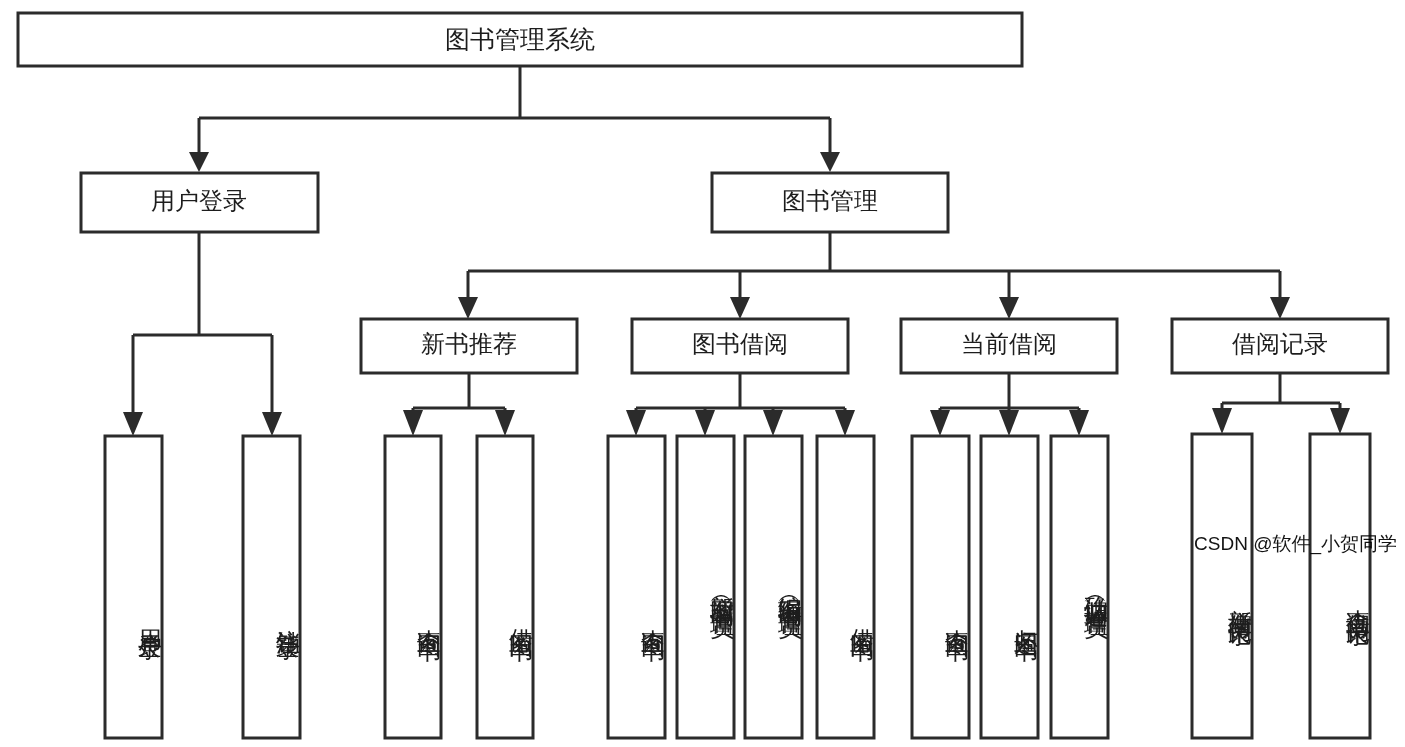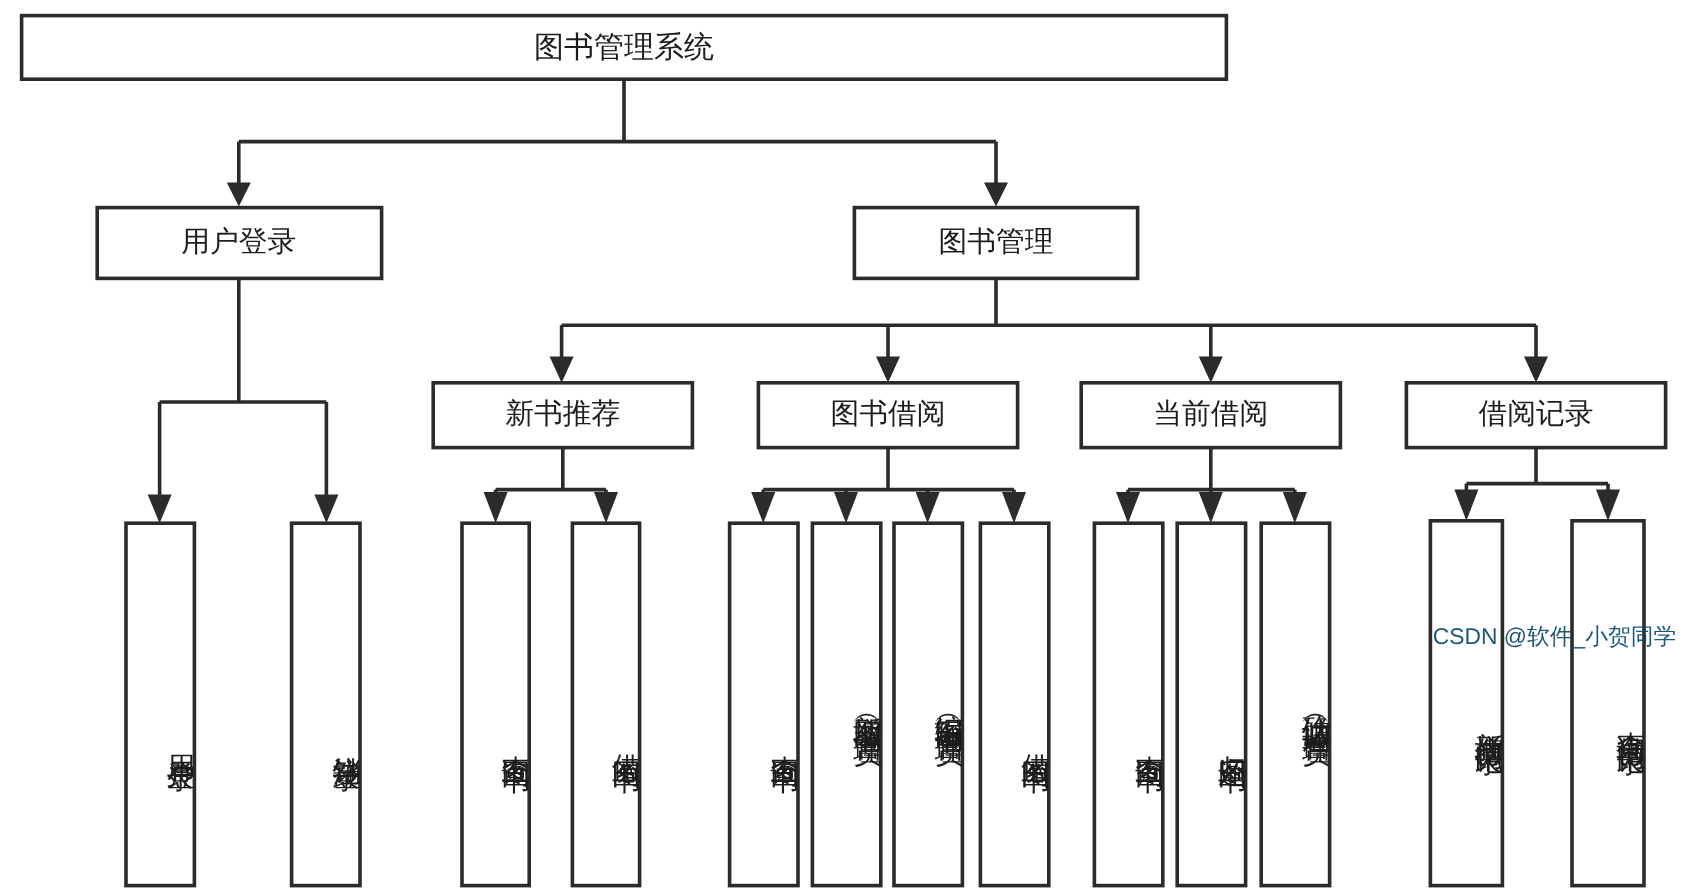--- a/index.html
+++ b/index.html
@@ -61,24 +61,24 @@
     color: #1d1d1d;
     white-space: nowrap;
     display: flex;
     align-items: flex-start;
     justify-content: center;
     pointer-events: none;
   }
   #watermark {
     position: absolute;
     right: 8px;
-    bottom: 22px;
+    bottom: 9px;
     font-family: "Liberation Sans", "DejaVu Sans", sans-serif;
     font-size: 19px;
-    color: #0c4a6e;
+    color: #000000;
     opacity: 0.92;
     white-space: nowrap;
   }
 </style>
 </head>
 <body>
 
 <div id="diagram-root">
 
   <svg class="diagram-canvas" viewBox="0 0 1405 747">

